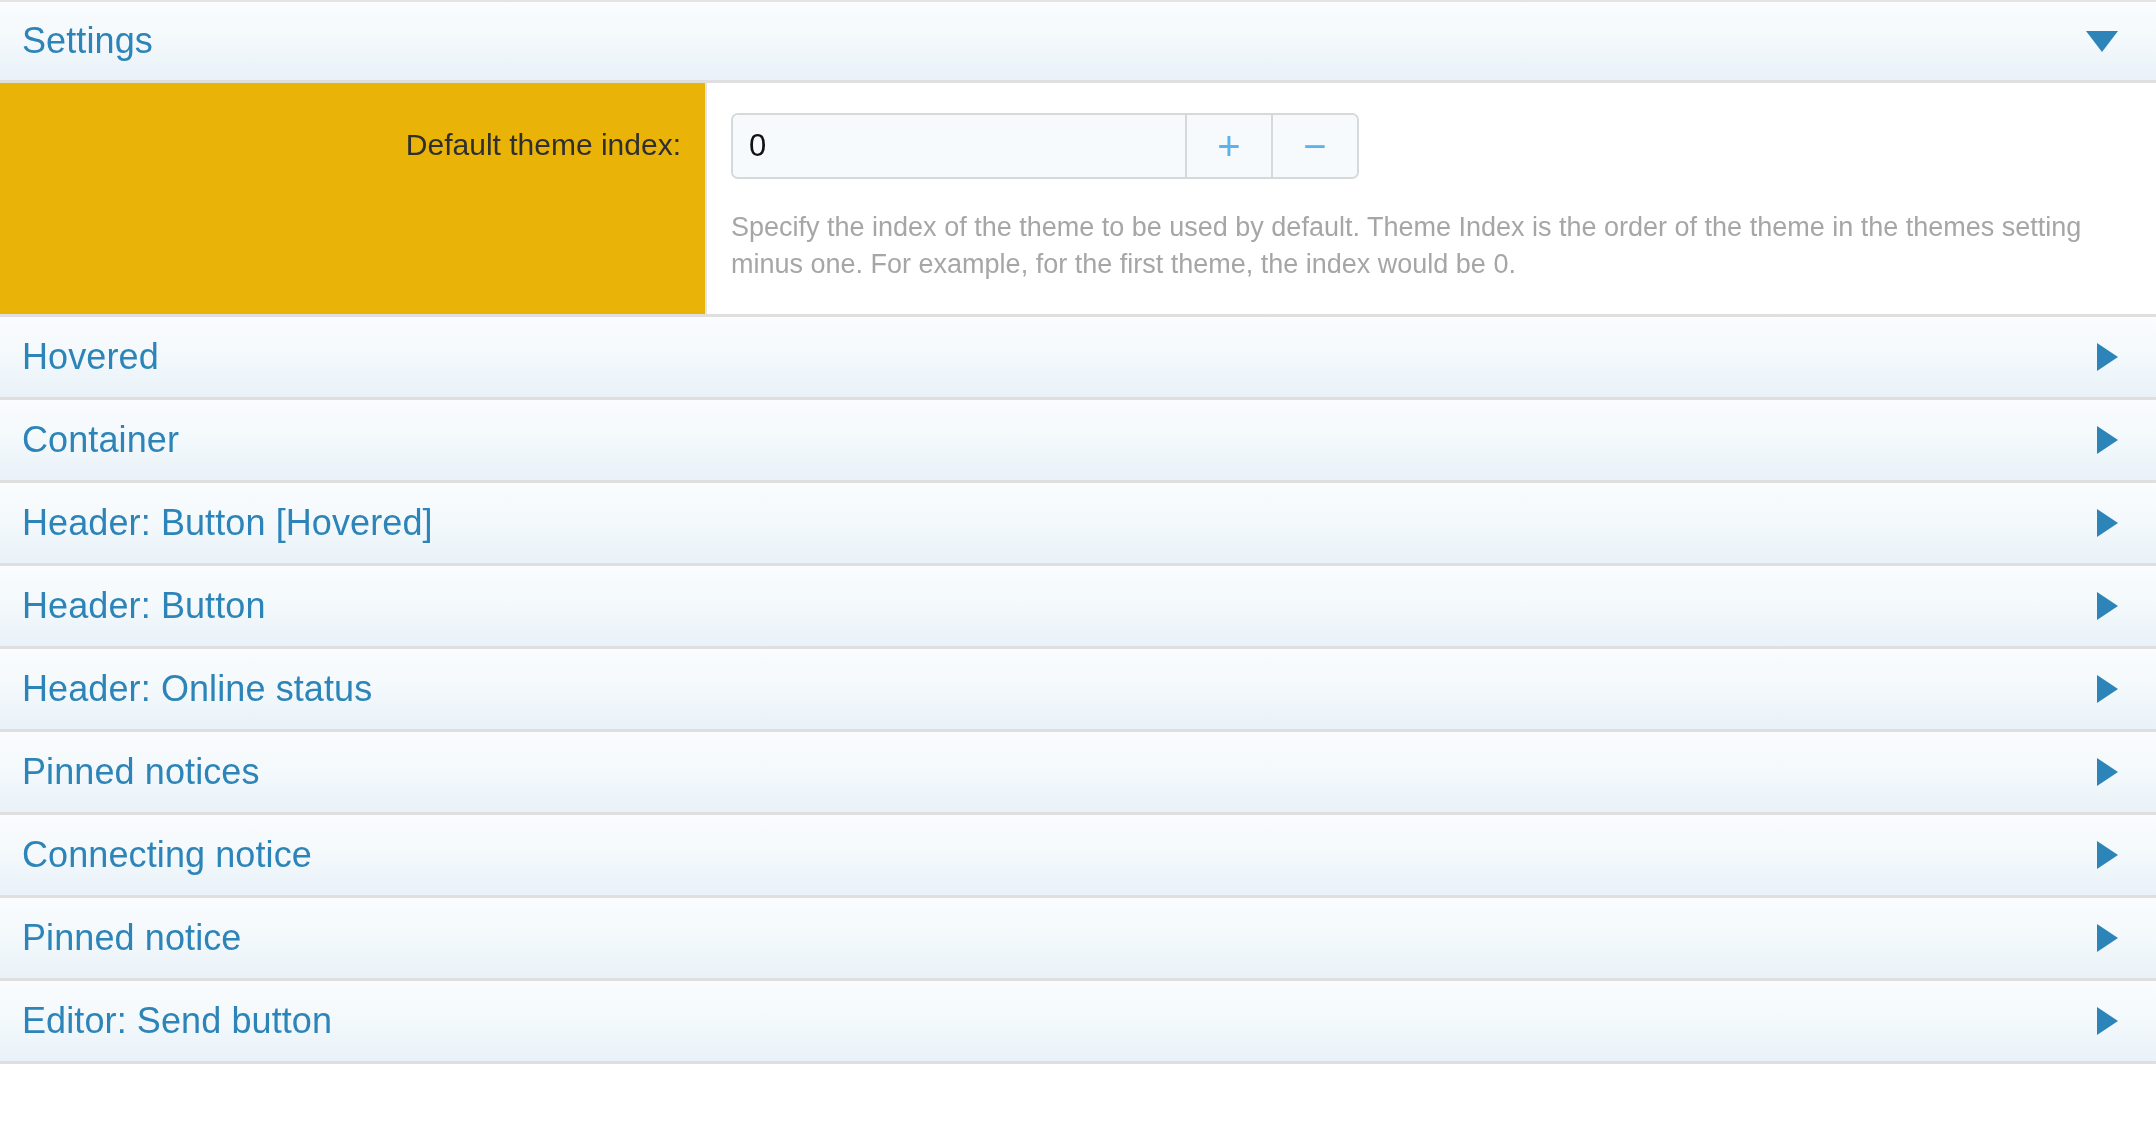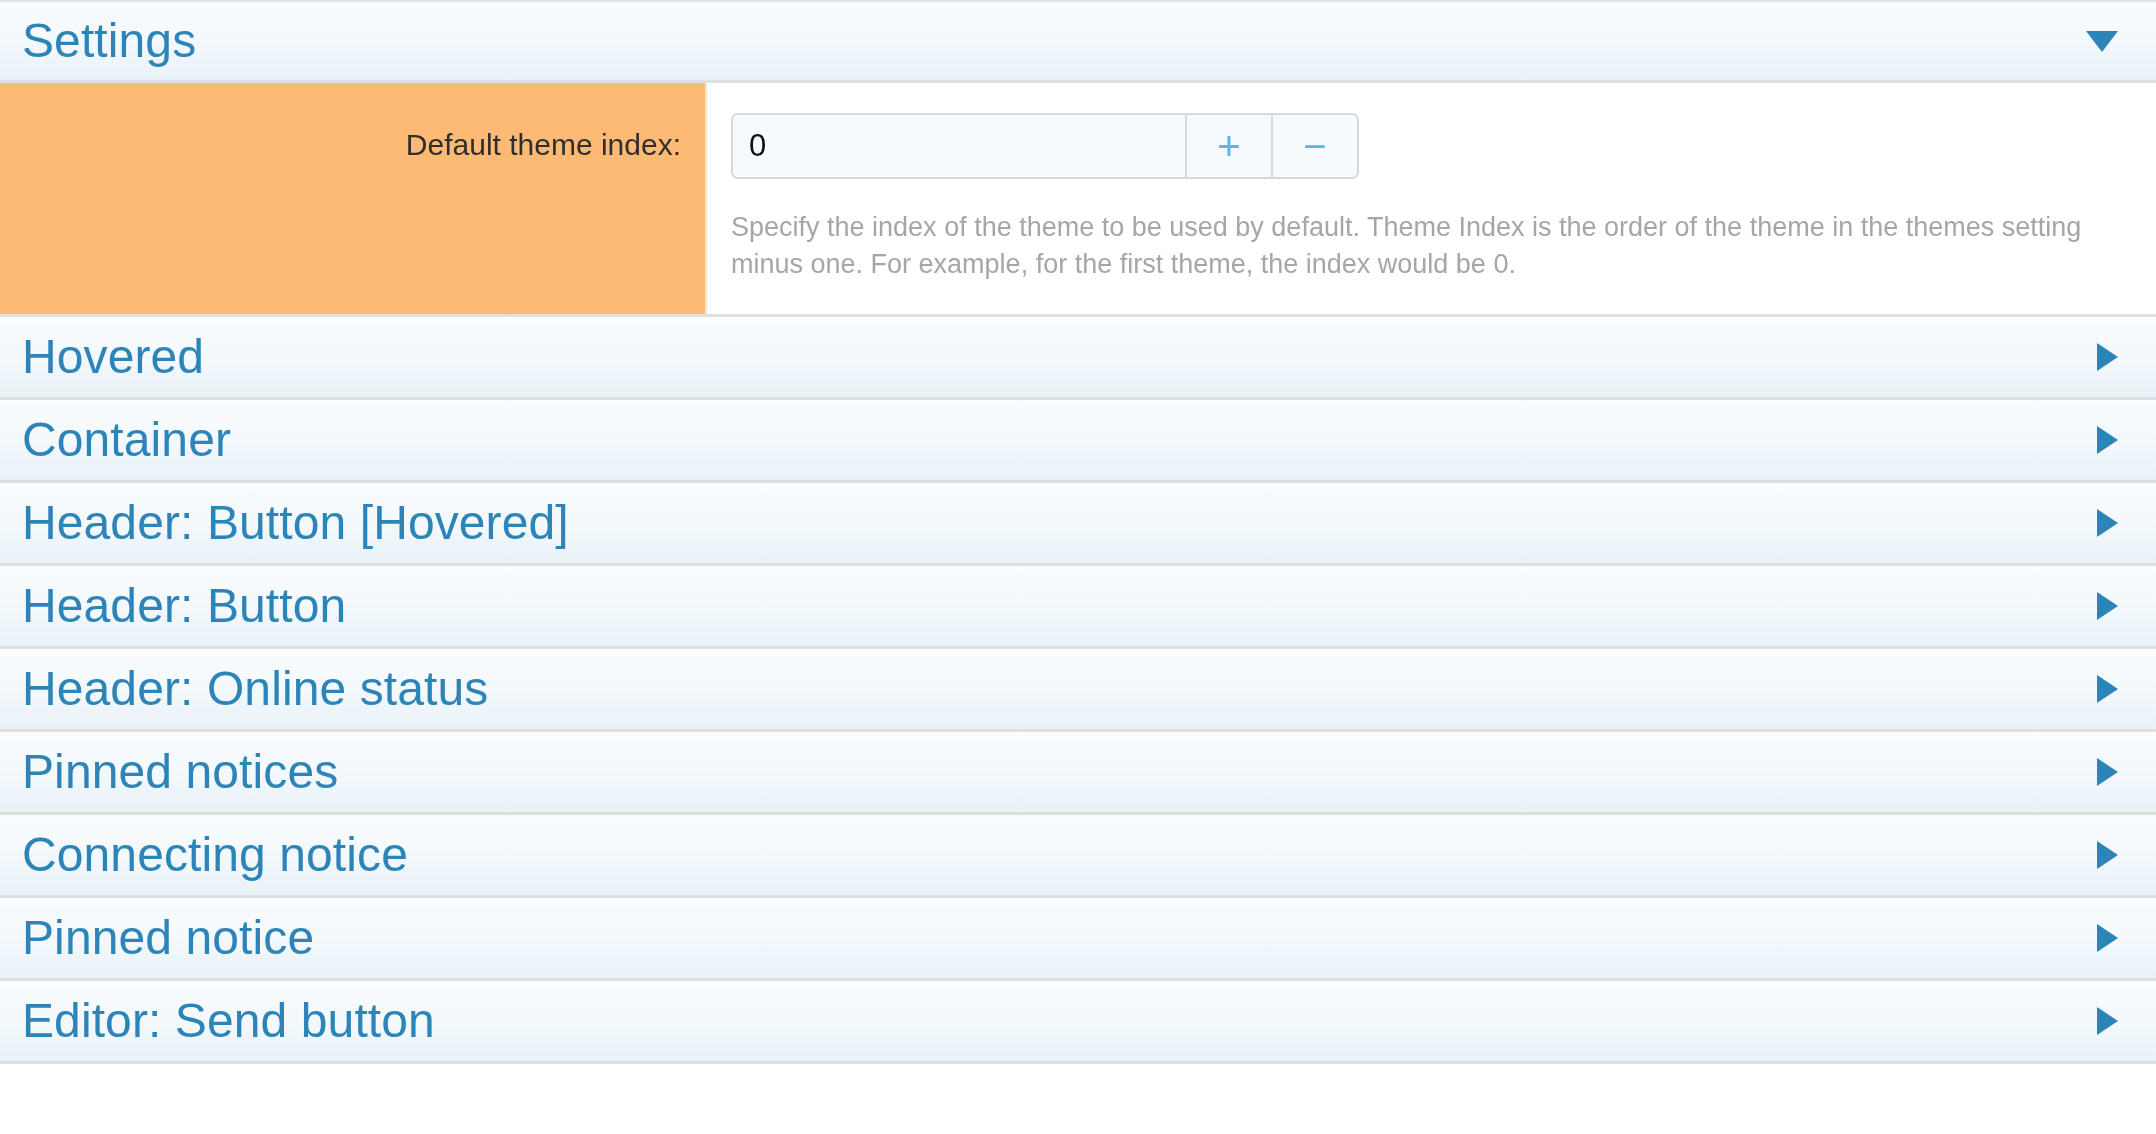--- a/index.html
+++ b/index.html
@@ -33,21 +33,21 @@
     padding: 0 30px 0 22px;
     background: linear-gradient(to bottom, #fafcfe 0%, #f4f9fc 45%, #e9f2f8 100%);
     border-bottom: 3px solid #dfdfdd;
     cursor: pointer;
     user-select: none;
   }
   .section-head.first {
     border-top: 2px solid #e3e3e1;
   }
   .section-title {
-    font-size: 48px;
+    font-size: 36px;
     line-height: 1;
     color: #2c84b8;
     font-weight: 400;
     letter-spacing: 0.1px;
     white-space: nowrap;
   }
 
   
   .tri {
     width: 0;
@@ -71,21 +71,21 @@
     display: flex;
     align-items: stretch;
     background: #ffffff;
     border-bottom: 3px solid #dfdfdd;
     min-height: 205px;
   }
   .field-label-col {
     width: 707px;
     flex: none;
     box-sizing: border-box;
-    background: #fdba74;
+    background: #eab308;
     border-right: 2px solid #e6e6e4;
     display: flex;
     justify-content: flex-end;
     padding: 47px 24px 0 0;
   }
   .field-label {
     font-size: 30px;
     line-height: 1;
     color: #2f2f2f;
     white-space: nowrap;

